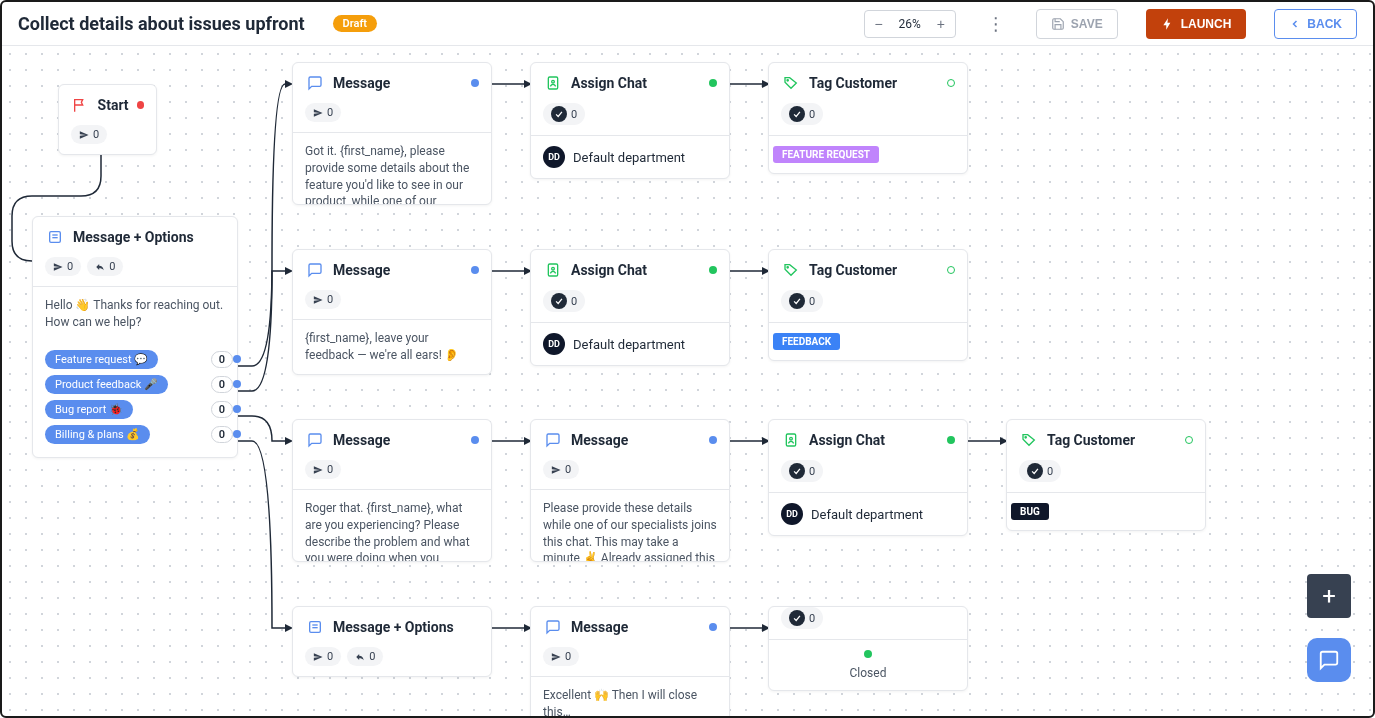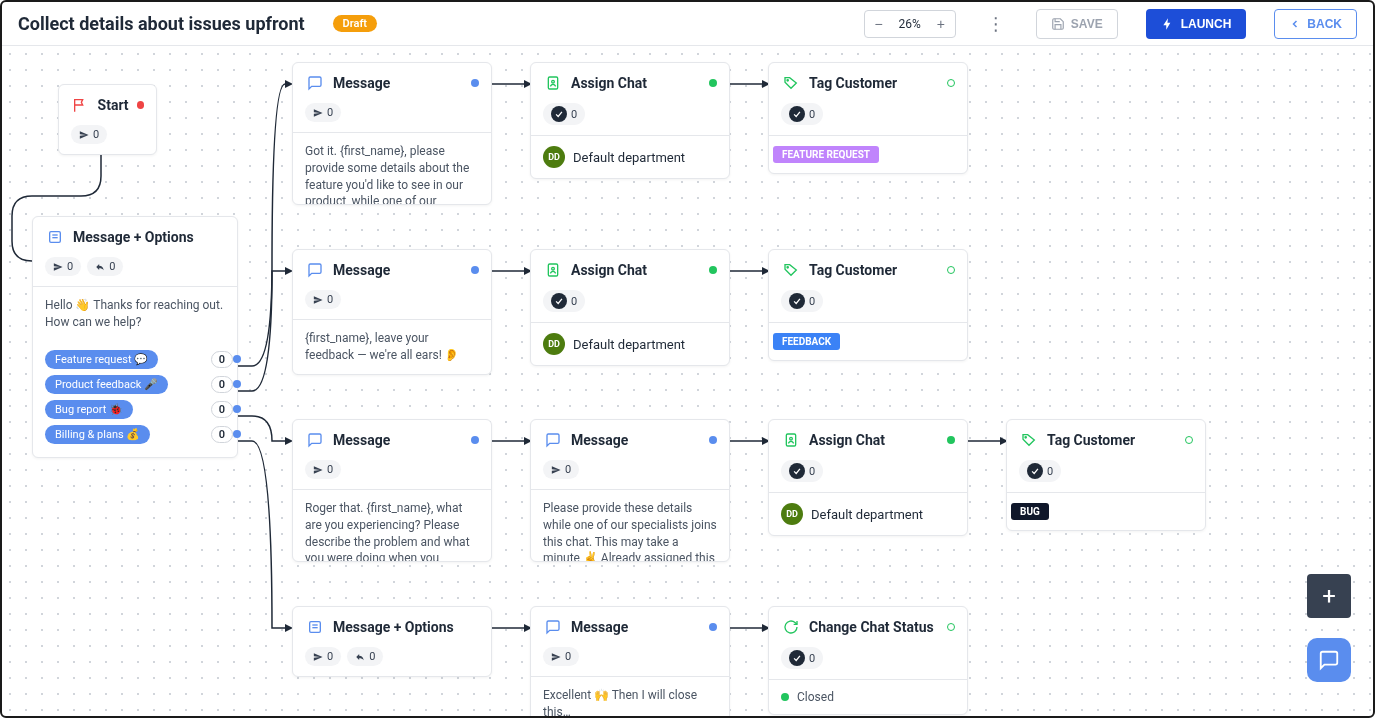--- a/index.html
+++ b/index.html
@@ -8,21 +8,21 @@
 .topbar { height: 44px; border-bottom: 1px solid #e5e7eb; display: flex; align-items: center; padding: 0 16px; gap: 28px; }
 .title { font-size: 18px; font-weight: 700; }
 .badge-draft { background: #f59e0b; color: #fff; font-size: 11px; font-weight: 600; padding: 2px 10px; border-radius: 12px; }
 .topbar-spacer { flex: 1; }
 .zoom { display: flex; align-items: center; border: 1px solid #d1d5db; border-radius: 4px; height: 28px; }
 .zoom button { width: 28px; height: 26px; background: none; border: none; cursor: pointer; font-size: 14px; color: #6b7280; }
 .zoom span { font-size: 12px; padding: 0 6px; }
 .dots { width: 24px; height: 24px; display: flex; align-items: center; justify-content: center; cursor: pointer; color: #6b7280; font-size: 18px; }
 .btn { height: 30px; border-radius: 4px; padding: 0 14px; font-size: 12px; font-weight: 600; display: flex; align-items: center; gap: 6px; cursor: pointer; border: 1px solid transparent; }
 .btn-save { background: #fff; border: 1px solid #d1d5db; color: #9ca3af; }
-.btn-launch { background: #1d4ed8; color: #fff; }
+.btn-launch { background: #c2410c; color: #fff; }
 .btn-back { background: #fff; border: 1px solid #5a8dee; color: #5a8dee; }
 .canvas { flex: 1; position: relative; background-image: radial-gradient(circle, #d1d5db 1px, transparent 1px); background-size: 16px 16px; overflow: hidden; }
 svg.edges { position: absolute; inset: 0; pointer-events: none; width: 100%; height: 100%; }
 svg.edges path { stroke: #1f2937; stroke-width: 1.5; fill: none; }
 svg.edges polygon { fill: #1f2937; }
 
 .node { position: absolute; background: #fff; border: 1px solid #e5e7eb; border-radius: 6px; box-shadow: 0 1px 3px rgba(0,0,0,0.05); }
 .node-hdr { display: flex; align-items: center; padding: 10px 12px; gap: 8px; justify-content: space-between; }
 .node-hdr .title { font-size: 14px; font-weight: 700; flex: 1; }
 .node-hdr .dot { width: 8px; height: 8px; border-radius: 50%; }
@@ -32,23 +32,23 @@
 .dot-green-o { border: 1.5px solid #22c55e; background: #fff; }
 .icon-box { width: 20px; height: 20px; display: flex; align-items: center; justify-content: center; }
 .counts { padding: 0 12px 10px; display: flex; gap: 6px; }
 .pill { background: #f3f4f6; border-radius: 14px; padding: 3px 8px; font-size: 11px; display: flex; align-items: center; gap: 4px; color: #374151; }
 .node-body { border-top: 1px solid #e5e7eb; padding: 10px 12px; font-size: 12px; color: #4b5563; line-height: 1.4; overflow: hidden; }
 .opt-row { display: flex; align-items: center; justify-content: space-between; padding: 3px 12px; }
 .opt-chip { background: #5a8dee; color: #fff; font-size: 11px; padding: 3px 10px; border-radius: 12px; }
 .opt-count { background: #fff; border: 1px solid #d1d5db; border-radius: 10px; padding: 1px 7px; font-size: 11px; font-weight: 600; }
 .opt-port { width: 8px; height: 8px; border-radius: 50%; background: #5a8dee; margin-right: -16px; }
 .dept-row { display: flex; align-items: center; gap: 8px; padding: 10px 12px; }
-.avatar-dd { width: 22px; height: 22px; border-radius: 50%; background: #4d7c0f; color: #fff; font-size: 9px; font-weight: 700; display: flex; align-items: center; justify-content: center; }
+.avatar-dd { width: 22px; height: 22px; border-radius: 50%; background: #0f172a; color: #fff; font-size: 9px; font-weight: 700; display: flex; align-items: center; justify-content: center; }
 .tag-chip { display: inline-block; padding: 3px 9px; border-radius: 3px; font-size: 10px; font-weight: 700; color: #fff; margin: 10px 4px; }
-.status-row { display: flex; align-items: center; gap: 8px; padding: 10px 12px; font-size: 12px; color: #4b5563; }
+.status-row { display: flex; align-items: center; gap: 8px; padding: 10px 12px; font-size: 12px; color: #4b5563; flex-direction: column; }
 .status-dot { width: 8px; height: 8px; border-radius: 50%; background: #22c55e; }
 .fab-add { position: absolute; right: 22px; bottom: 98px; width: 44px; height: 44px; background: #374151; color: #fff; border-radius: 4px; display: flex; align-items: center; justify-content: center; font-size: 24px; cursor: pointer; }
 .fab-chat { position: absolute; right: 22px; bottom: 34px; width: 44px; height: 44px; background: #5a8dee; color: #fff; border-radius: 10px; display: flex; align-items: center; justify-content: center; cursor: pointer; }
 .check-icon { width: 16px; height: 16px; border-radius: 50%; background: #1f2937; display:flex; align-items:center; justify-content:center; }
 .check-icon svg { width:10px; height:10px; }
 </style>
 </head>
 <body>
 
 <div class="app">
@@ -471,30 +471,20 @@
           <span class="pill">
             <svg width="10" height="10" viewBox="0 0 24 24" fill="#374151">
               <path d="M2 21l21-9L2 3v7l15 2-15 2z"></path>
             </svg>
             <span>0</span>
           </span>
         </div>
       <div class="node-body">Excellent 🙌 Then I will close this…</div>
     </div>
     <div class="node" style="left:766px; top:560px; width:200px;">
-      <div class="node-hdr">
-          <span class="icon-box">
-            <svg width="16" height="16" viewBox="0 0 24 24" fill="none" stroke="#22c55e" stroke-width="2">
-              <path d="M21 12a9 9 0 11-3-6.7L21 8"></path>
-              <polyline points="21 3 21 8 16 8"></polyline>
-            </svg>
-          </span>
-          <div class="title">Change Chat Status</div>
-          <span class="dot dot-green-o"></span>
-        </div>
       <div class="counts">
           <span class="pill">
             <span class="check-icon">
               <svg viewBox="0 0 24 24" fill="none" stroke="#fff" stroke-width="3">
                 <polyline points="5 13 10 18 19 7"></polyline>
               </svg>
             </span>
             <span>0</span>
           </span>
         </div>

